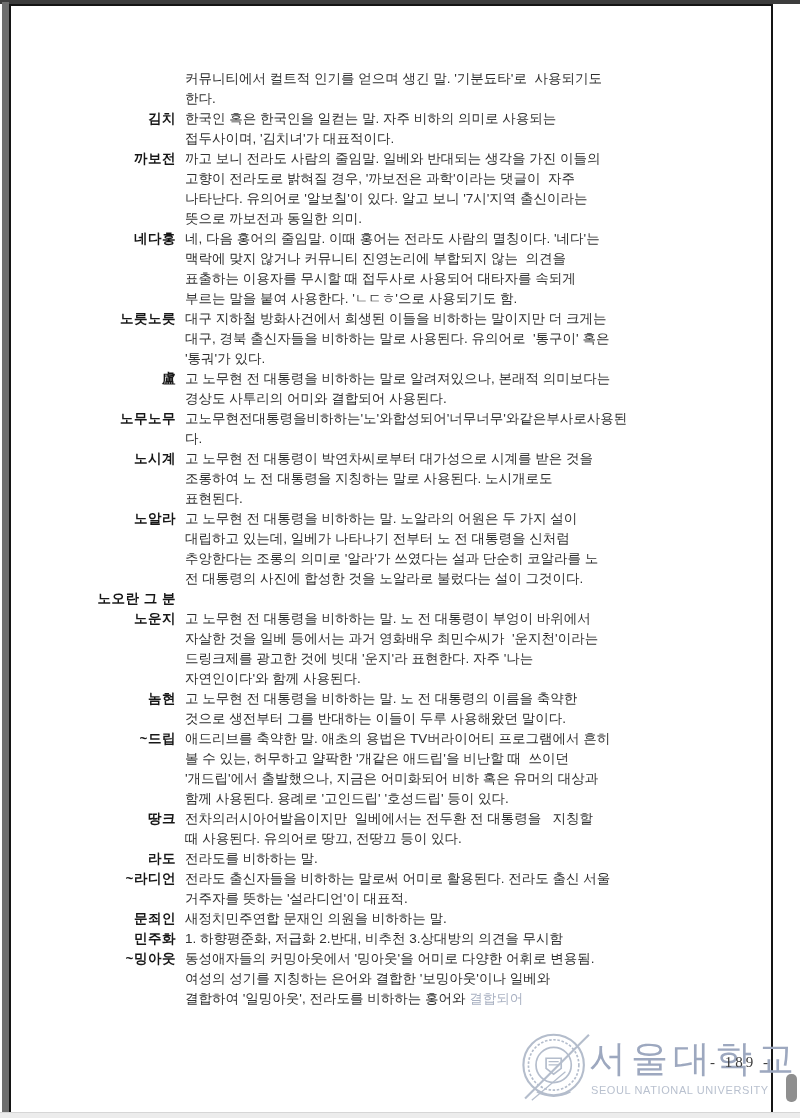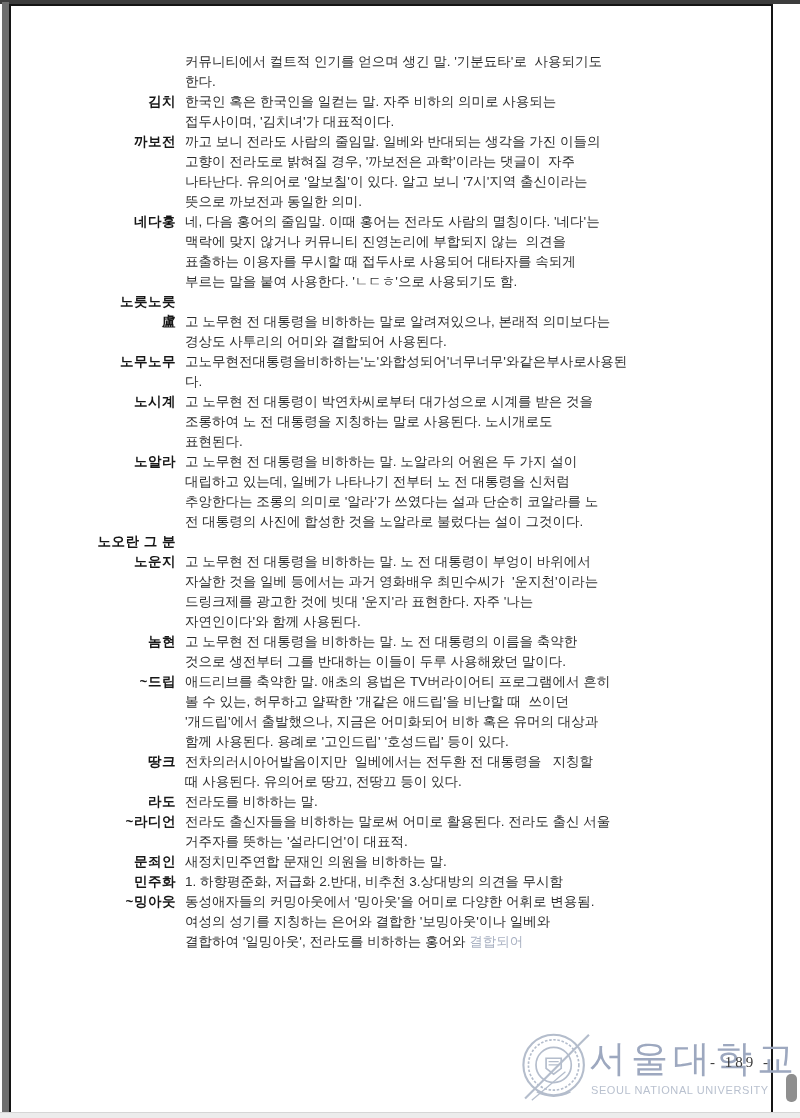--- a/index.html
+++ b/index.html
@@ -7,21 +7,21 @@
     width:800px;height:1118px;position:relative;background:#ffffff;overflow:hidden;
     font-family:"Liberation Sans","DejaVu Sans",sans-serif;
   }
   .top-edge{position:absolute;left:0;top:0;width:800px;height:4px;background:#3d3d3d;}
   .left-edge{position:absolute;left:2px;top:2px;width:7px;height:1110px;background:#6e6e6e;}
   .page{
     position:absolute;left:9px;top:4px;width:764px;height:1108px;background:#fff;
     border-top:2px solid #141414;border-left:2px solid #141414;border-right:2px solid #141414;
     box-sizing:border-box;
   }
-  .glossary{position:absolute;left:0;top:46px;width:758px;z-index:2;}
+  .glossary{position:absolute;left:0;top:63px;width:758px;z-index:2;}
   .entry{display:flex;align-items:flex-start;}
   .term{
     flex:none;width:165px;text-align:right;font-weight:bold;color:#161616;
     font-size:13.5px;line-height:20px;white-space:pre;letter-spacing:0.5px;
   }
   .def{
     margin-left:9px;width:566px;color:#2e2e2e;font-size:13.5px;line-height:20px;
     white-space:pre-wrap;word-break:keep-all;
   }
   .faded{color:#a9b1c2;}
@@ -98,20 +98,23 @@
   <div class="entry">
     <div class="term">네다홍</div>
     <div class="def">네, 다음 홍어의 줄임말. 이때 홍어는 전라도 사람의 멸칭이다. '네다'는
 맥락에 맞지 않거나 커뮤니티 진영논리에 부합되지 않는  의견을
 표출하는 이용자를 무시할 때 접두사로 사용되어 대타자를 속되게
 부르는 말을 붙여 사용한다. 'ㄴㄷㅎ'으로 사용되기도 함.</div>
   </div>
 
   <div class="entry">
     <div class="term">노릇노릇</div>
+    <div class="def">대구 지하철 방화사건에서 희생된 이들을 비하하는 말이지만 더 크게는
+대구, 경북 출신자들을 비하하는 말로 사용된다. 유의어로  '통구이' 혹은
+'통궈'가 있다.</div>
   </div>
 
   <div class="entry">
     <div class="term">盧</div>
     <div class="def">고 노무현 전 대통령을 비하하는 말로 알려져있으나, 본래적 의미보다는
 경상도 사투리의 어미와 결합되어 사용된다.</div>
   </div>
 
   <div class="entry">
     <div class="term">노무노무</div>

